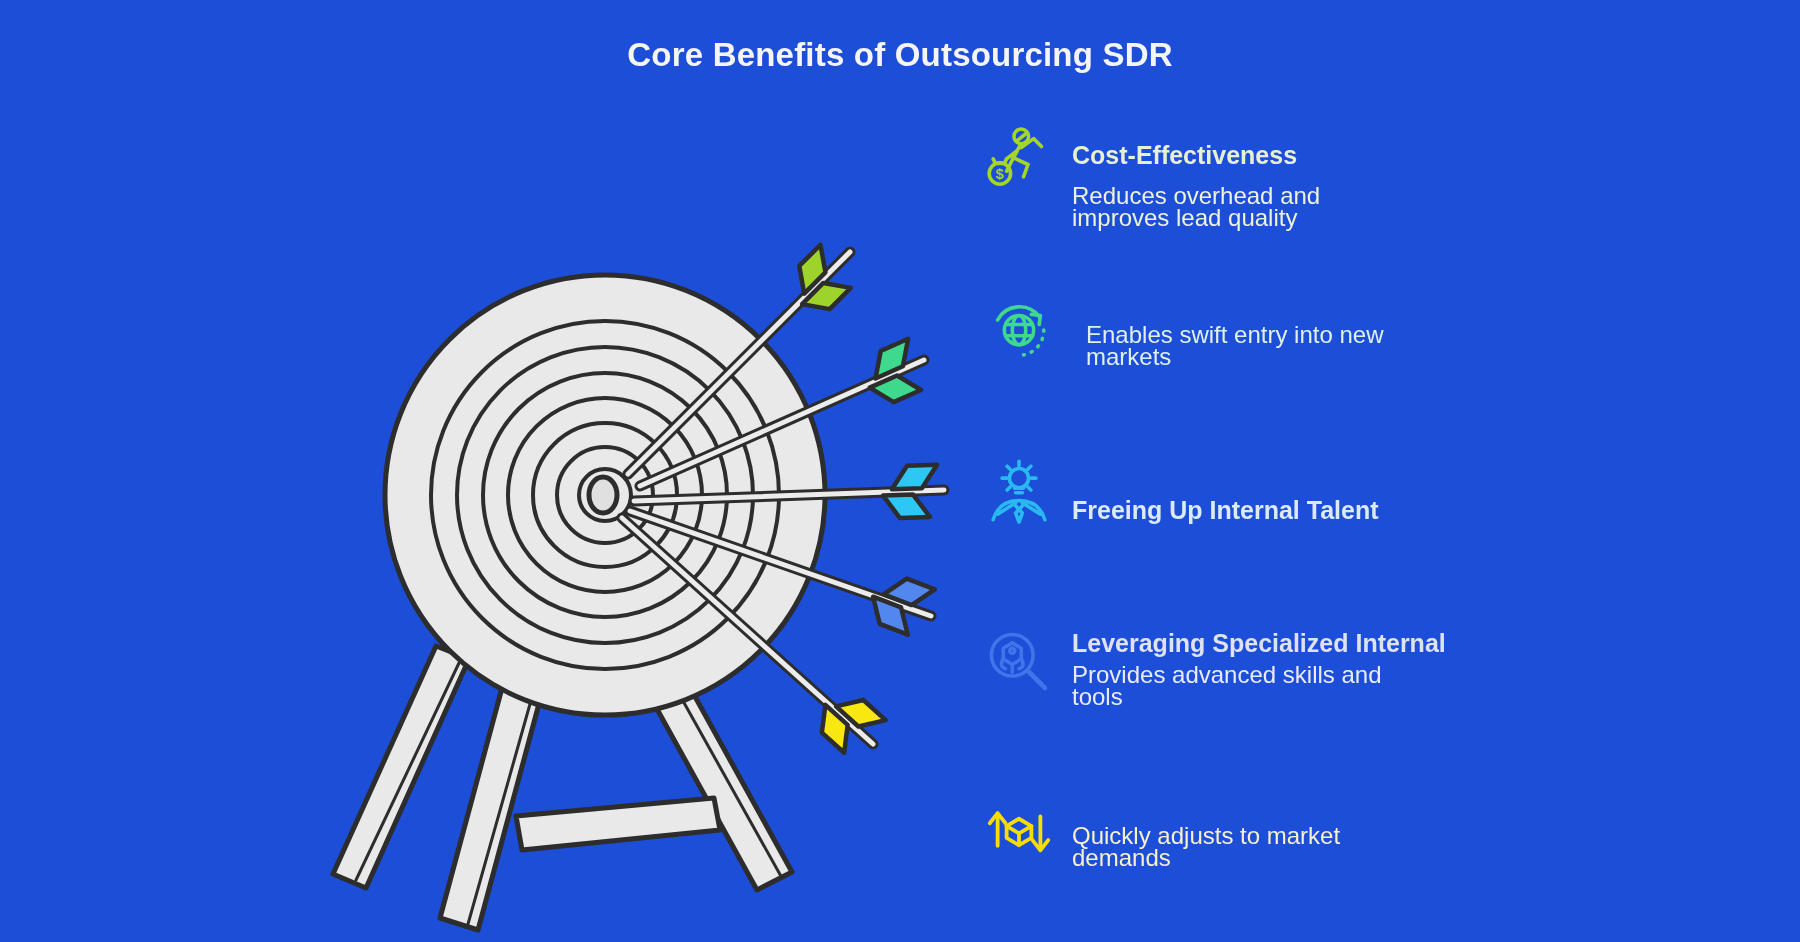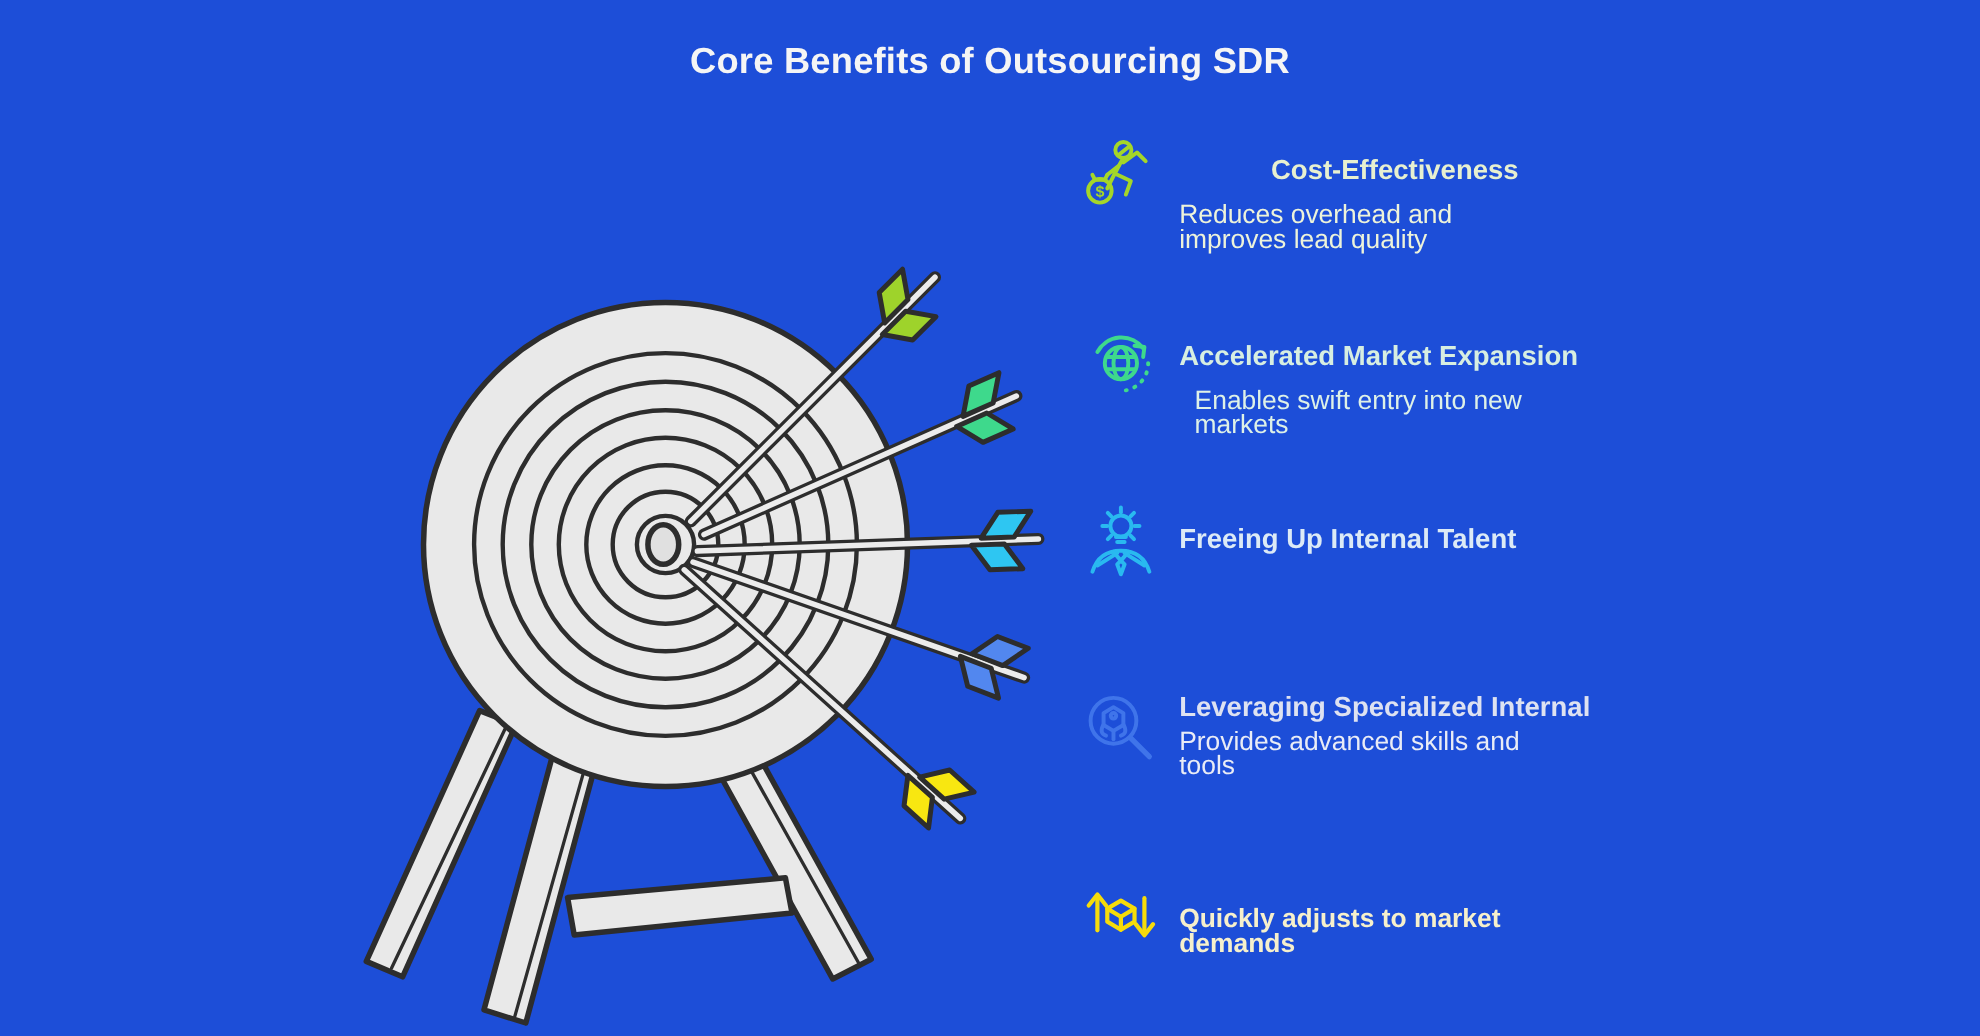--- a/index.html
+++ b/index.html
@@ -116,39 +116,38 @@
         <path d="M34,21 L45,13 L52,20"></path>
         <path d="M30,24 L21,31"></path>
         <path d="M27,30 L40,36 L36,47"></path>
         <path d="M27,30 L21,42"></path>
         <circle cx="15" cy="44" r="9.5"></circle>
         <path d="M11,35 L19,35 M11,35 L9,31 M19,35 L21,31"></path>
       </g>
       <text x="15" y="49" font-size="13" font-weight="700" text-anchor="middle" fill="#a4d629">$</text>
     </svg>
     <div class="text">
-      <span class="title" style="color: rgb(231, 240, 208); text-align: center;">Cost-Effectiveness</span>
+      <span class="title" style="color: rgb(231, 240, 208);">Cost-Effectiveness</span>
       <p class="desc" style="color: rgb(237, 243, 218);">Reduces overhead and improves lead quality</p>
     </div>
   </div>
 
   <div class="benefit" style="top:293px;">
     <svg class="icon" width="72" height="72" viewBox="0 0 64 64">
       <g fill="none" stroke-width="3.2" stroke-linecap="round" stroke-linejoin="round" stroke="#3ed98c">
         <circle cx="32" cy="33" r="13"></circle>
         <ellipse cx="32" cy="33" rx="6" ry="13"></ellipse>
         <line x1="21" y1="28" x2="43" y2="28"></line>
         <line x1="21" y1="38" x2="43" y2="38"></line>
         <path d="M13,24 A22,22 0 0 1 50,21"></path>
         <path d="M50,28 L51,20 L43,19"></path>
         <path d="M54,33 A22,22 0 0 1 36,55" stroke-dasharray="1,6.5"></path>
       </g>
     </svg>
     <div class="text">
-      <span class="title" style="color: rgb(215, 238, 225);">Accelerated Market Expansion</span>
       <p class="desc" style="color: rgb(222, 241, 231); margin-left: 14px;">Enables swift entry into new markets</p>
     </div>
   </div>
 
   <div class="benefit" style="top:459px;">
     <svg class="icon" width="72" height="72" viewBox="0 0 64 64">
       <g fill="none" stroke-width="3.2" stroke-linecap="round" stroke-linejoin="round" stroke="#29b9f0">
         <circle cx="32" cy="17" r="8.5"></circle>
         <path d="M28,26 L36,26 M29,30 L35,30"></path>
         <line x1="32" y1="6" x2="32" y2="2"></line>
@@ -158,21 +157,21 @@
         <line x1="43" y1="17" x2="47" y2="17"></line>
         <line x1="24.2" y1="24.8" x2="21.4" y2="27.6"></line>
         <line x1="39.8" y1="24.8" x2="42.6" y2="27.6"></line>
         <path d="M9,54 C13,41 22,37 32,37 C42,37 51,41 55,54"></path>
         <path d="M13,49 L29,39 M51,49 L35,39"></path>
         <path d="M26,38 L32,45 L38,38"></path>
         <path d="M32,45 L35,48 L32,56 L29,48 Z"></path>
       </g>
     </svg>
     <div class="text">
-      <span class="title" style="color: rgb(220, 234, 246);">Freeing Up Internal Talent</span>
+      <span class="title" style="color: rgb(220, 234, 246); margin-top: 20px;">Freeing Up Internal Talent</span>
     </div>
   </div>
 
   <div class="benefit two-line" style="top:626px;">
     <svg class="icon" width="72" height="72" viewBox="0 0 64 64">
       <g fill="none" stroke-width="3.2" stroke-linecap="round" stroke-linejoin="round" stroke="#3f74ea">
         <circle cx="26" cy="26" r="18.5"></circle>
         <line x1="40" y1="40" x2="55" y2="55" stroke-width="4.2"></line>
         <path d="M26,15 L34,19.8 L34,29.4 L26,34.2 L18,29.4 L18,19.8 Z"></path>
         <circle cx="26" cy="22" r="2.2"></circle>
@@ -193,17 +192,17 @@
         <line x1="13" y1="46" x2="13" y2="19"></line>
         <path d="M6,26 L13,17 L20,26"></path>
         <line x1="51" y1="20" x2="51" y2="48"></line>
         <path d="M44,41 L51,50 L58,41"></path>
         <path d="M32,22 L43,28.5 L32,35 L21,28.5 Z"></path>
         <path d="M21,28.5 L21,39 L32,45.5 L32,35"></path>
         <path d="M43,28.5 L43,39 L32,45.5"></path>
       </g>
     </svg>
     <div class="text">
-      <p class="desc" style="color: rgb(246, 240, 204); font-weight: bold;">Quickly adjusts to market demands</p>
+      <p class="desc" style="color: rgb(246, 240, 204);">Quickly adjusts to market demands</p>
     </div>
   </div>
 
 </div>
 
 </body></html>

